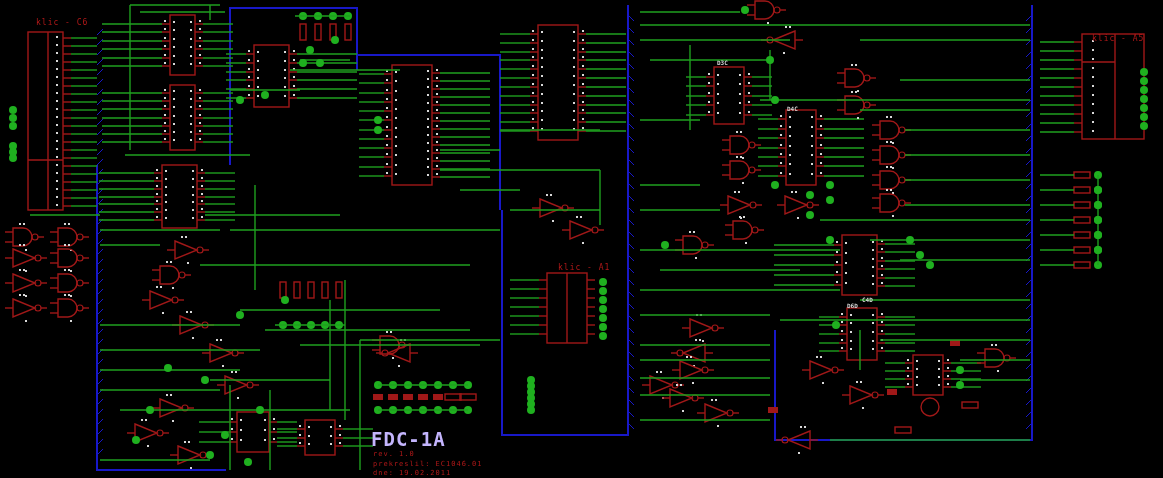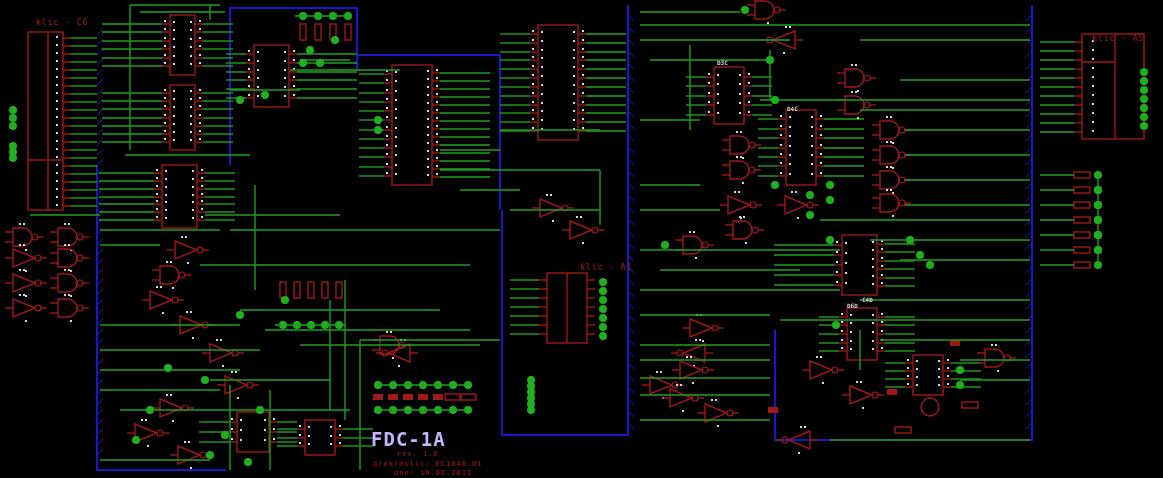--- a/index.html
+++ b/index.html
@@ -1482,24 +1482,24 @@
       <circle cx="1098" cy="190" r="4" fill="#1fb01f"></circle>
       <circle cx="1098" cy="205" r="4" fill="#1fb01f"></circle>
       <circle cx="1098" cy="220" r="4" fill="#1fb01f"></circle>
       <circle cx="1098" cy="235" r="4" fill="#1fb01f"></circle>
       <circle cx="1098" cy="250" r="4" fill="#1fb01f"></circle>
       <circle cx="836" cy="325" r="4" fill="#1fb01f"></circle>
     </svg>
 
   <div class="lbl" style="left:36px;top:18px;">klic - C6</div>
   <div class="lbl" style="left:1092px;top:20px;margin-top:14px;">klic - A5</div>
-  <div class="lbl" style="left:580px;top:263px;">klic - A1</div>
+  <div class="lbl" style="left:558px;top:263px;">klic - A1</div>
 
   <div class="part" style="left:717px;top:59px;">D3C</div>
   <div class="part" style="left:787px;top:105px;">D4C</div>
   <div class="part" style="left:862px;top:296px;">C4D</div>
   <div class="part" style="left:847px;top:302px;">D6D</div>
 
   <div class="title">FDC-1A</div>
-  <div class="info" style="top:450px;margin-left:24px;">rev. 1.0</div>
+  <div class="info" style="top:450px;">rev. 1.0</div>
   <div class="info" style="top:460px;text-align:center;">prekreslil: EC1046.01</div>
-  <div class="info" style="top:469px;margin-left:21px;">dne: 19.02.2011</div>
+  <div class="info" style="top:469px;">dne: 19.02.2011</div>
 </div>
 
 </body></html>

